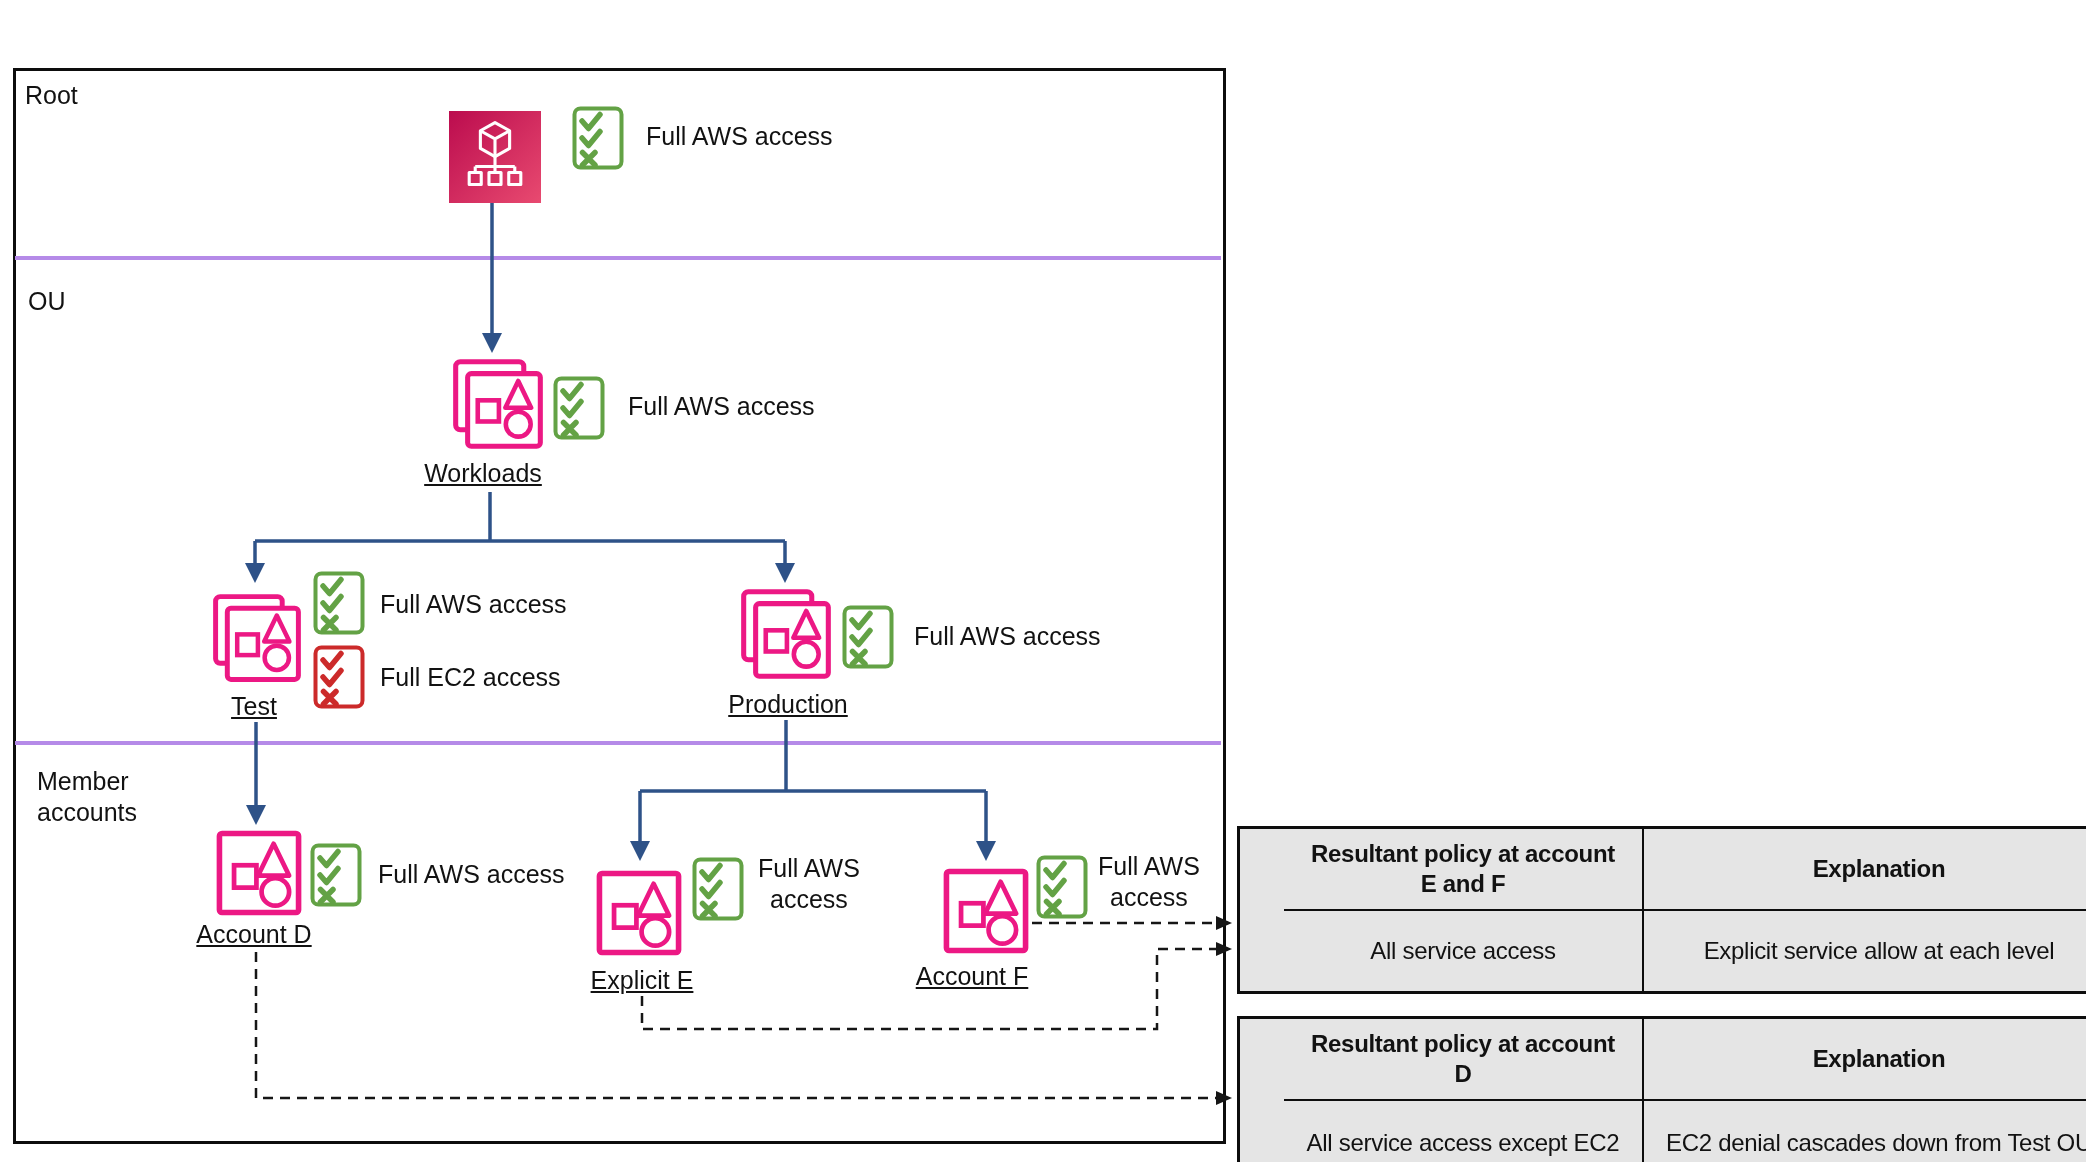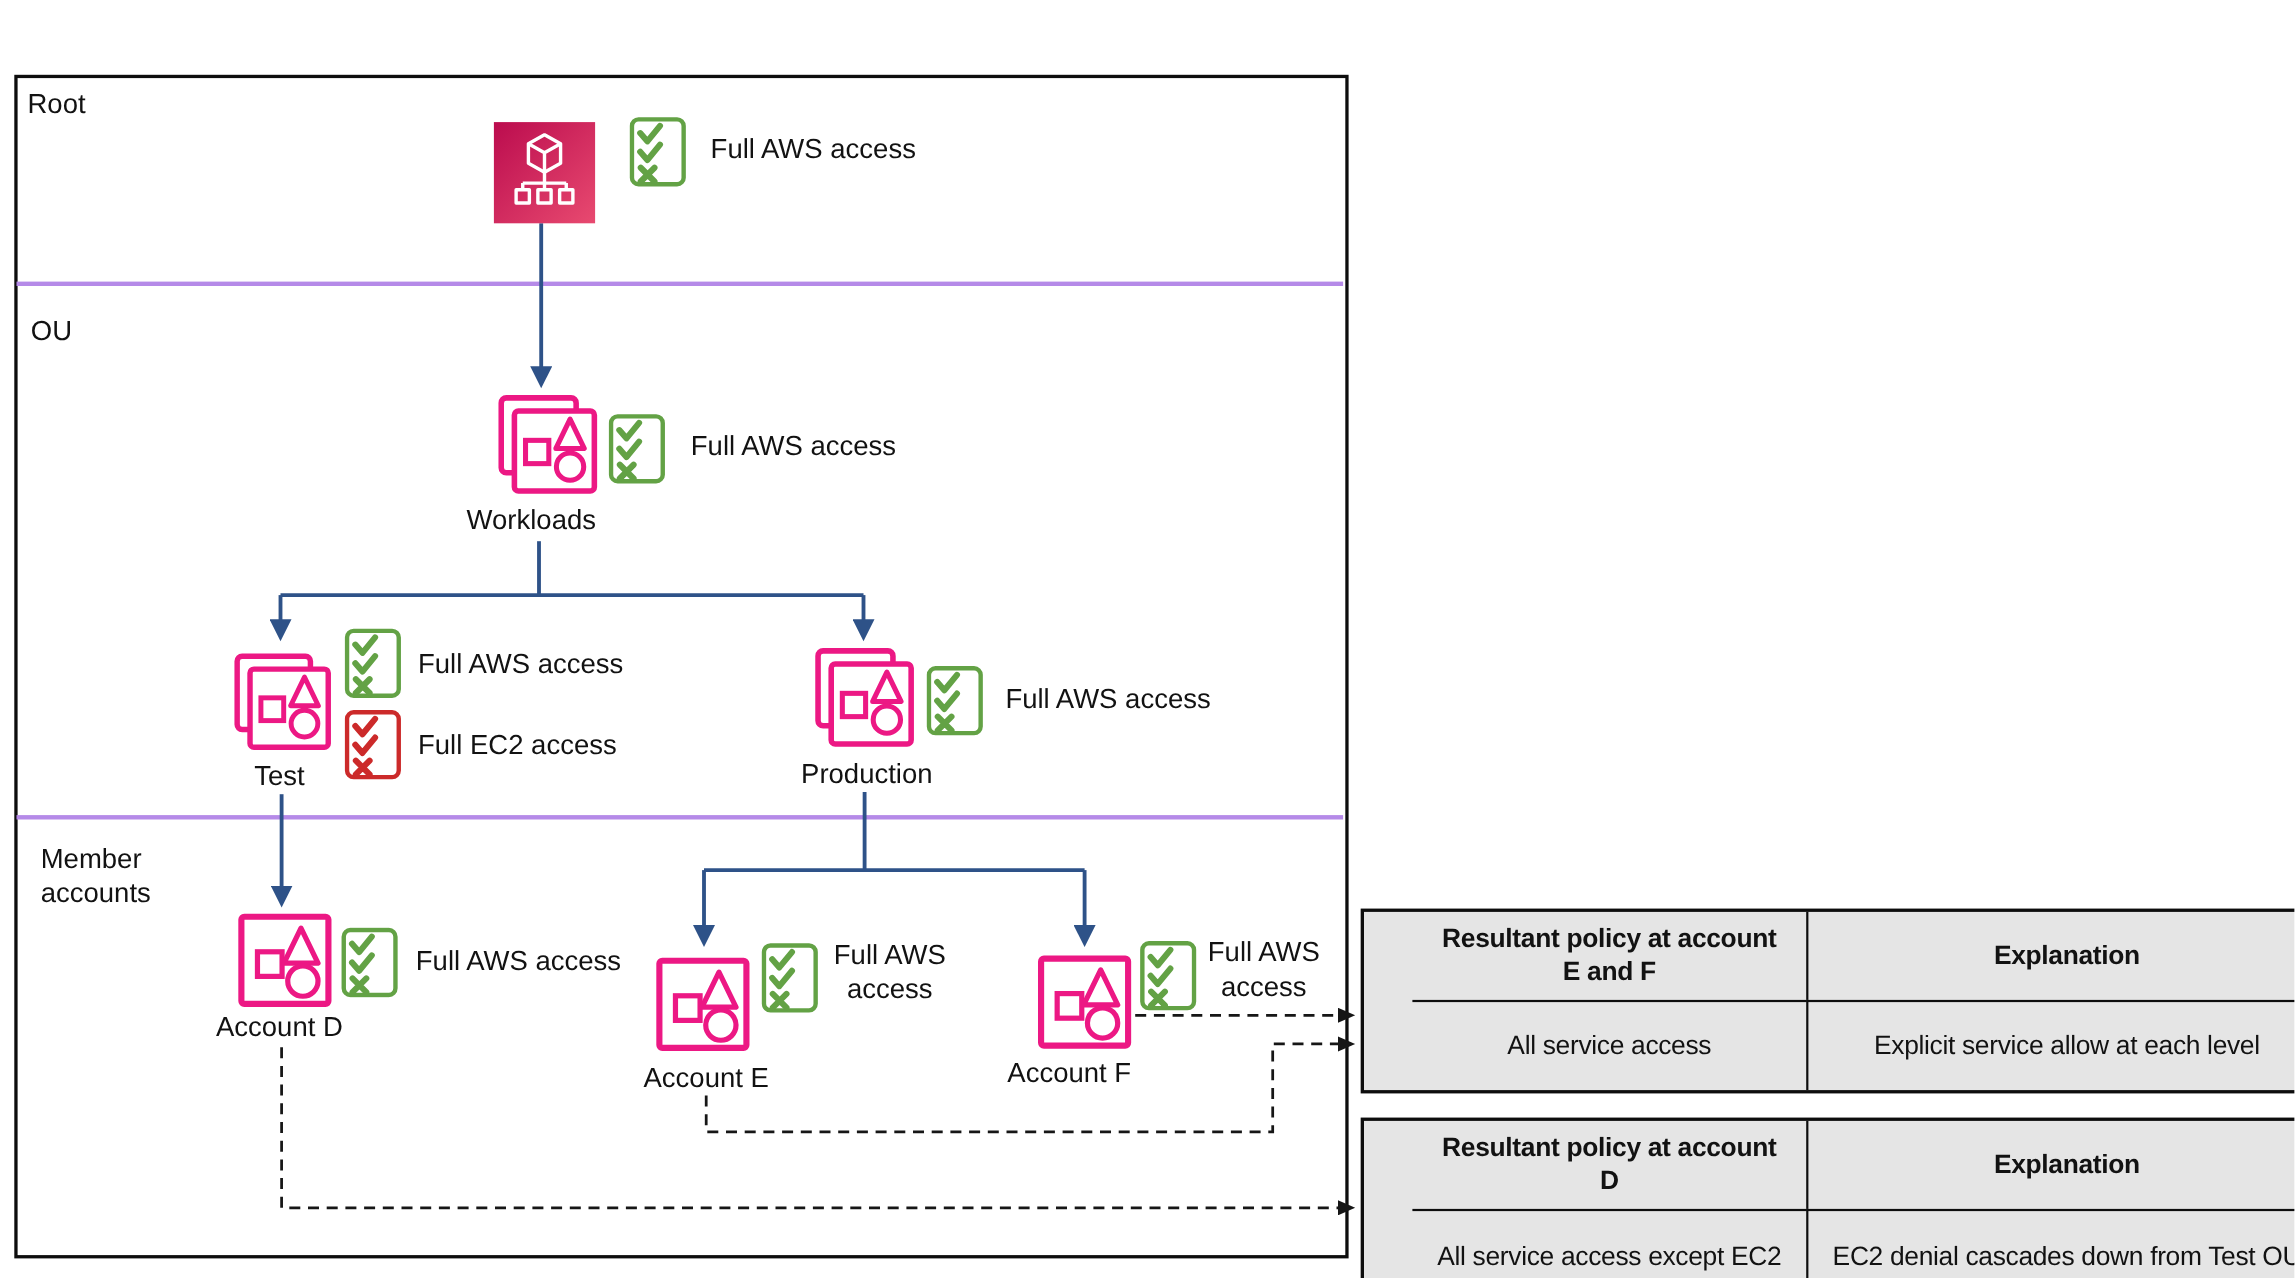--- a/index.html
+++ b/index.html
@@ -7,21 +7,21 @@
     position:relative;width:2086px;height:1162px;background:#ffffff;overflow:hidden;
     font-family:"Liberation Sans","DejaVu Sans",sans-serif;color:#141414;margin-top:36px;
   }
   .abs{position:absolute;}
   
   .obox{left:13px;top:32px;width:1207px;height:1070px;border:3px solid #0d0d0d;background:#fff;}
   .pline{left:15px;width:1206px;height:4px;background:#b58ae8;}
   
   .seclabel{font-size:25px;line-height:31px;white-space:pre-line;color:#121212;}
   
-  .nodelabel{font-size:25px;transform:translateX(-50%);white-space:nowrap;color:#121212;}
+  .nodelabel{font-size:25px;transform:translateX(-50%);white-space:nowrap;color:#121212;text-decoration:underline;}
   .ptext{font-size:25px;line-height:31px;white-space:pre-line;color:#121212;text-align:center;}
   .orgicon{
     width:92px;height:92px;background:linear-gradient(135deg,#bb0c4e 0%,#e84a70 100%);
     display:flex;align-items:center;justify-content:center;
   }
   .orgicon svg{width:86px;height:86px;}
   .ouicon svg,.accicon svg{display:block;}
   .ouicon{color:#ec1884;}
   .accicon{color:#ec1884;}
   .chk{width:52px;height:64px;}
@@ -194,21 +194,21 @@
         <use href="#sym-account"></use>
       </svg>
   </div>
   <div class="abs chk allow" style="left:692px;top:821px">
     <svg viewBox="0 0 52 64">
         <use href="#sym-checklist"></use>
       </svg>
   </div>
   <div class="abs ptext" style="left:758px;top:817px">Full AWS
 access</div>
-  <div class="abs nodelabel" style="left:642px;top:930px">Account E</div>
+  <div class="abs nodelabel" style="left:642px;top:930px">Explicit E</div>
 
   <div class="abs accicon" style="left:943px;top:831px">
     <svg width="86" height="88" viewBox="0 0 100 100">
         <use href="#sym-account"></use>
       </svg>
   </div>
   <div class="abs chk allow" style="left:1036px;top:819px">
     <svg viewBox="0 0 52 64">
         <use href="#sym-checklist"></use>
       </svg>

